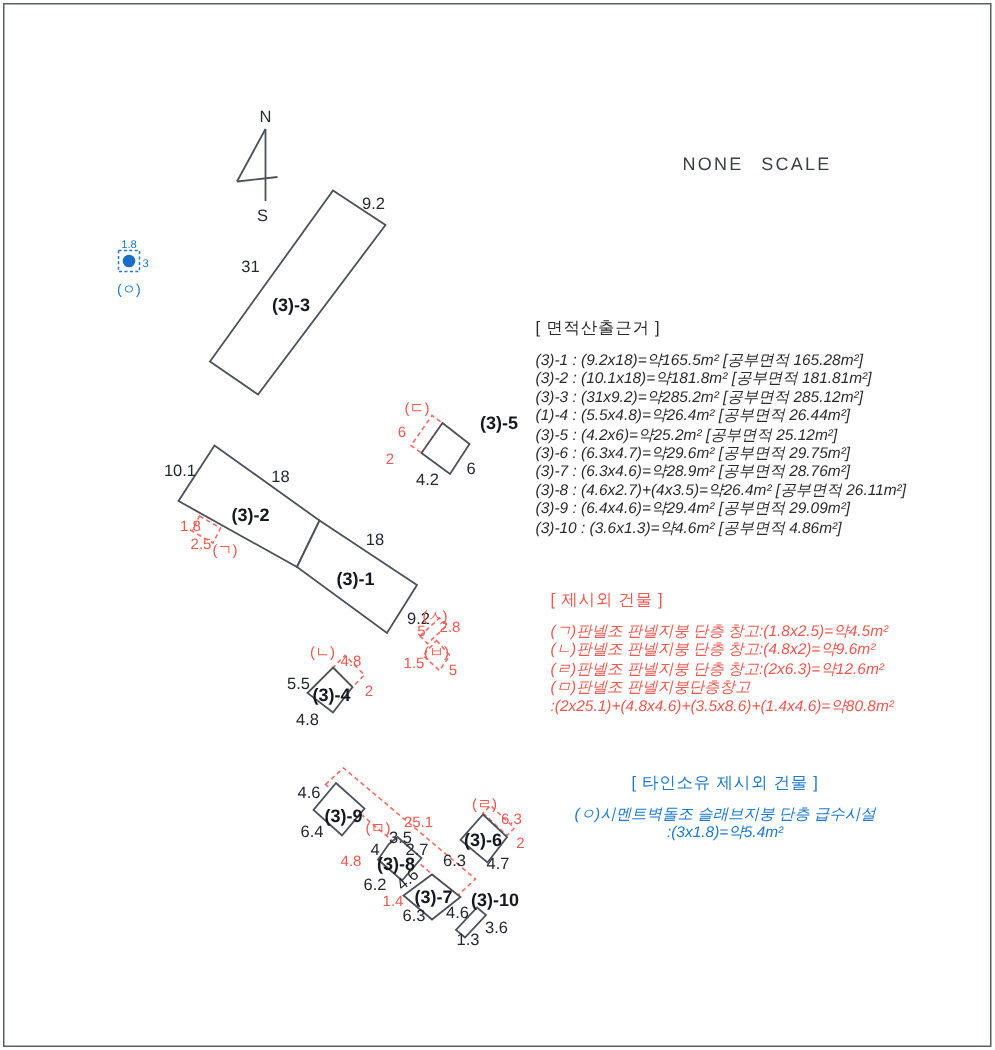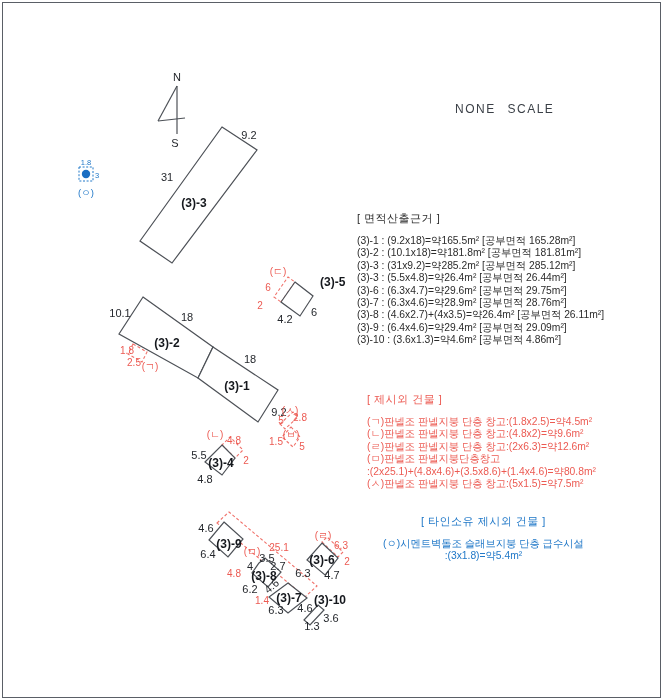--- a/index.html
+++ b/index.html
@@ -4,21 +4,21 @@
 <style>
   html,body{margin:0;padding:0;}
   body{
     width:663px;height:700px;position:relative;background:#ffffff;
     font-family:"Liberation Sans","DejaVu Sans",sans-serif;overflow:hidden;
   }
   .frame{position:absolute;left:2px;top:2px;right:2px;bottom:2px;border:1px solid #5a5f66;}
   svg{position:absolute;left:0;top:0;}
   .sec{position:absolute;white-space:nowrap;}
   .sec .t{font-size:11px;margin-bottom:9px;letter-spacing:0.5px;}
-  .sec .l{font-size:10.3px;line-height:12.4px;}
+  .sec .l{font-size:10.3px;line-height:12.4px;font-style:italic;}
   #area-basis{left:357px;top:211px;color:#2b2b2b;}
   #extra-buildings{left:367px;top:392px;color:#ec5a52;}
   #other-owner{left:383px;top:514px;color:#2078c8;text-align:center;}
   #scale-note{position:absolute;left:455px;top:102px;font-size:12px;color:#3a3f46;
     letter-spacing:1.5px;word-spacing:7px;}
   text{font-family:"Liberation Sans","DejaVu Sans",sans-serif;}
   .dim{font-size:11px;fill:#25282d;}
   .dimr{fill:#ec5a52;font-size:10px;}
   .pname{font-size:12px;font-weight:bold;fill:#15181d;}
   .shape{fill:#ffffff;stroke:#4d5157;stroke-width:1.2;}
@@ -140,35 +140,35 @@
   <text x="323" y="539" text-anchor="middle" class="dimr">(ㄹ)</text>
   <text x="341" y="549" text-anchor="middle" class="dimr">6.3</text>
   <text x="347" y="565" text-anchor="middle" class="dimr">2</text>
 </svg>
 
 <div id="area-basis" class="sec">
   <div class="t">[ 면적산출근거 ]</div>
   <div class="l">(3)-1 : (9.2x18)=약165.5m² [공부면적 165.28m²]</div>
   <div class="l">(3)-2 : (10.1x18)=약181.8m² [공부면적 181.81m²]</div>
   <div class="l">(3)-3 : (31x9.2)=약285.2m² [공부면적 285.12m²]</div>
-  <div class="l">(3)-3 : (5.5x4.8)=약26.4m² [공부면적 26.44m²]</div>
+  <div class="l">(1)-4 : (5.5x4.8)=약26.4m² [공부면적 26.44m²]</div>
+  <div class="l">(3)-5 : (4.2x6)=약25.2m² [공부면적 25.12m²]</div>
   <div class="l">(3)-6 : (6.3x4.7)=약29.6m² [공부면적 29.75m²]</div>
   <div class="l">(3)-7 : (6.3x4.6)=약28.9m² [공부면적 28.76m²]</div>
   <div class="l">(3)-8 : (4.6x2.7)+(4x3.5)=약26.4m² [공부면적 26.11m²]</div>
   <div class="l">(3)-9 : (6.4x4.6)=약29.4m² [공부면적 29.09m²]</div>
   <div class="l">(3)-10 : (3.6x1.3)=약4.6m² [공부면적 4.86m²]</div>
 </div>
 
 <div id="extra-buildings" class="sec">
   <div class="t">[ 제시외 건물 ]</div>
   <div class="l">(ㄱ)판넬조 판넬지붕 단층 창고:(1.8x2.5)=약4.5m²</div>
   <div class="l">(ㄴ)판넬조 판넬지붕 단층 창고:(4.8x2)=약9.6m²</div>
   <div class="l">(ㄹ)판넬조 판넬지붕 단층 창고:(2x6.3)=약12.6m²</div>
   <div class="l">(ㅁ)판넬조 판넬지붕단층창고</div>
   <div class="l">:(2x25.1)+(4.8x4.6)+(3.5x8.6)+(1.4x4.6)=약80.8m²</div>
-  <div class="l">(ㅅ)판넬조 판넬지붕 단층 창고:(5x1.5)=약7.5m²</div>
 </div>
 
 <div id="other-owner" class="sec">
   <div class="t">[ 타인소유 제시외 건물 ]</div>
   <div class="l">(ㅇ)시멘트벽돌조 슬래브지붕 단층 급수시설</div>
   <div class="l">:(3x1.8)=약5.4m²</div>
 </div>
 
 </body></html>

